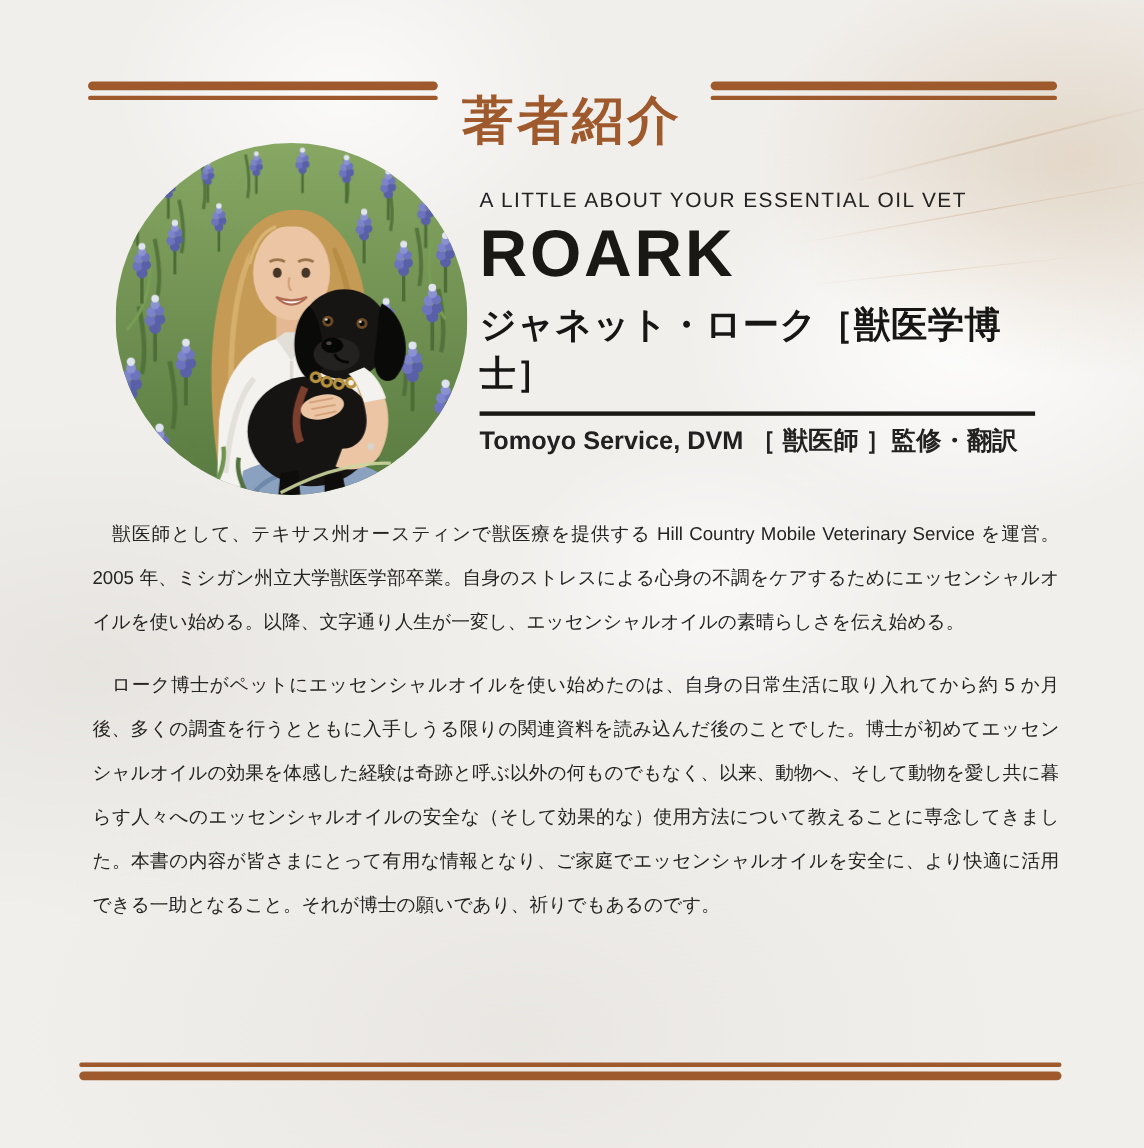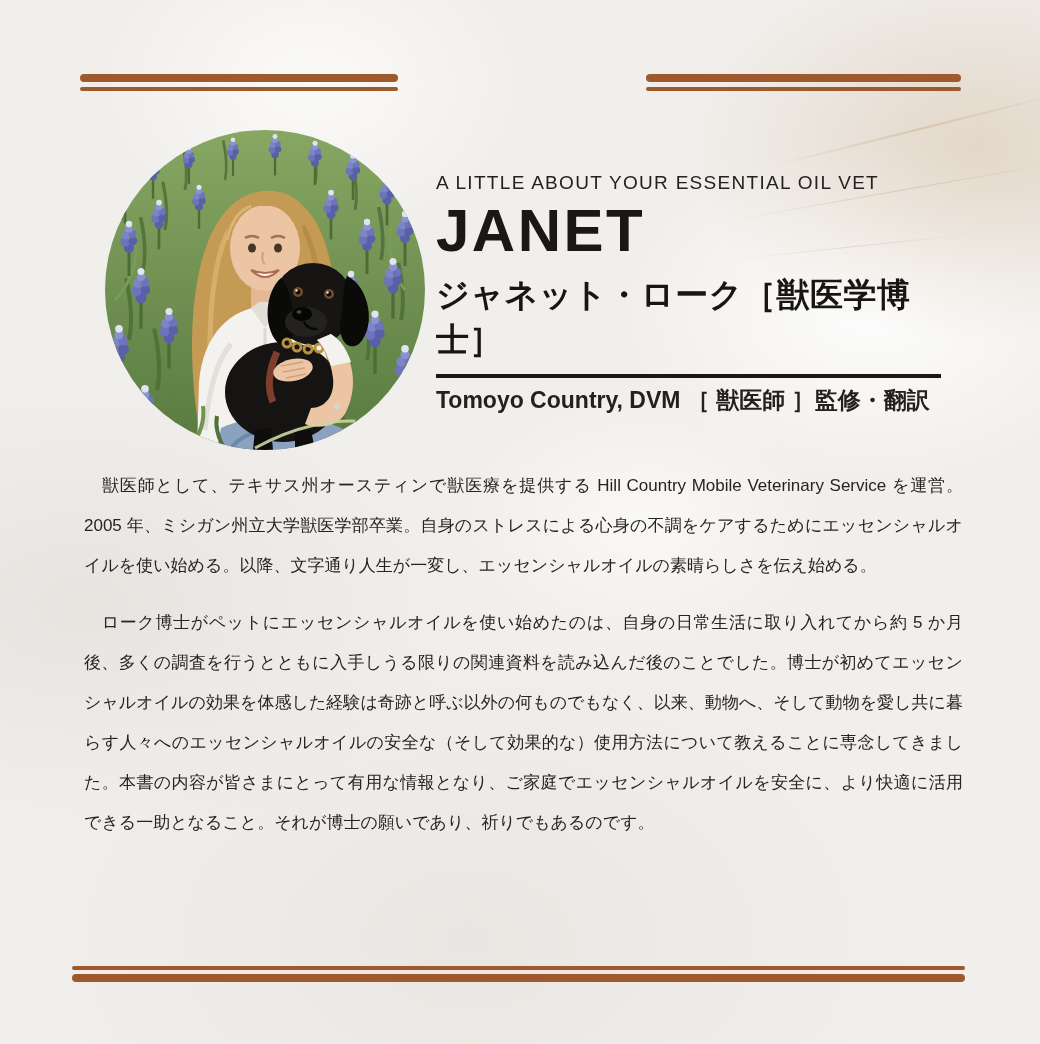--- a/index.html
+++ b/index.html
@@ -70,20 +70,21 @@
 <div class="page">
 
   <div class="fiber f1"></div>
   <div class="fiber f2"></div>
   <div class="fiber f3"></div>
 
   <div class="rule-pair left">
     <div class="rule-thick"></div>
     <div class="rule-thin"></div>
   </div>
+  <h1 class="page-title">著者紹介</h1>
   <div class="rule-pair right">
     <div class="rule-thick"></div>
     <div class="rule-thin"></div>
   </div>
 
   <div class="photo">
     <svg viewBox="0 0 320 320" xmlns="http://www.w3.org/2000/svg">
       <defs>
         <linearGradient id="gbg" x1="0" y1="0" x2="0" y2="1">
           <stop offset="0" stop-color="#87a763"></stop>
@@ -212,25 +213,25 @@
       <path d="M84,320 C96,304 100,290 98,276" stroke="#6f9350" stroke-width="4" fill="none"></path>
       <path d="M120,320 C112,306 110,296 112,286" stroke="#52713c" stroke-width="4" fill="none"></path>
       <path d="M150,318 C190,296 230,288 262,292" stroke="#cdd69f" stroke-width="3" fill="none" opacity=".9"></path>
       <path d="M240,320 C250,306 254,294 252,282" stroke="#5e8044" stroke-width="4" fill="none"></path>
     </svg>
   </div>
 
   <div class="info">
     <div class="eyebrow">A LITTLE ABOUT YOUR ESSENTIAL OIL VET</div>
     <div class="name-en">
-      <div>JANET</div>
+      <div>ROARK</div>
     </div>
     <div class="name-ja">ジャネット・ローク［獣医学博士］</div>
     <div class="divider"></div>
-    <div class="translator">Tomoyo Country, DVM ［ 獣医師 ］監修・翻訳</div>
+    <div class="translator">Tomoyo Service, DVM ［ 獣医師 ］監修・翻訳</div>
   </div>
 
   <div class="bio">
     <p>　獣医師として、テキサス州オースティンで獣医療を提供する Hill Country Mobile Veterinary Service を運営。2005 年、ミシガン州立大学獣医学部卒業。自身のストレスによる心身の不調をケアするためにエッセンシャルオイルを使い始める。以降、文字通り人生が一変し、エッセンシャルオイルの素晴らしさを伝え始める。</p>
     <p>　ローク博士がペットにエッセンシャルオイルを使い始めたのは、自身の日常生活に取り入れてから約 5 か月後、多くの調査を行うとともに入手しうる限りの関連資料を読み込んだ後のことでした。博士が初めてエッセンシャルオイルの効果を体感した経験は奇跡と呼ぶ以外の何ものでもなく、以来、動物へ、そして動物を愛し共に暮らす人々へのエッセンシャルオイルの安全な（そして効果的な）使用方法について教えることに専念してきました。本書の内容が皆さまにとって有用な情報となり、ご家庭でエッセンシャルオイルを安全に、より快適に活用できる一助となること。それが博士の願いであり、祈りでもあるのです。</p>
   </div>
 
   <div class="footer-rules">
     <div class="rule-thin" style="margin-top:0;"></div>
     <div class="rule-thick" style="margin-top:4px;"></div>

